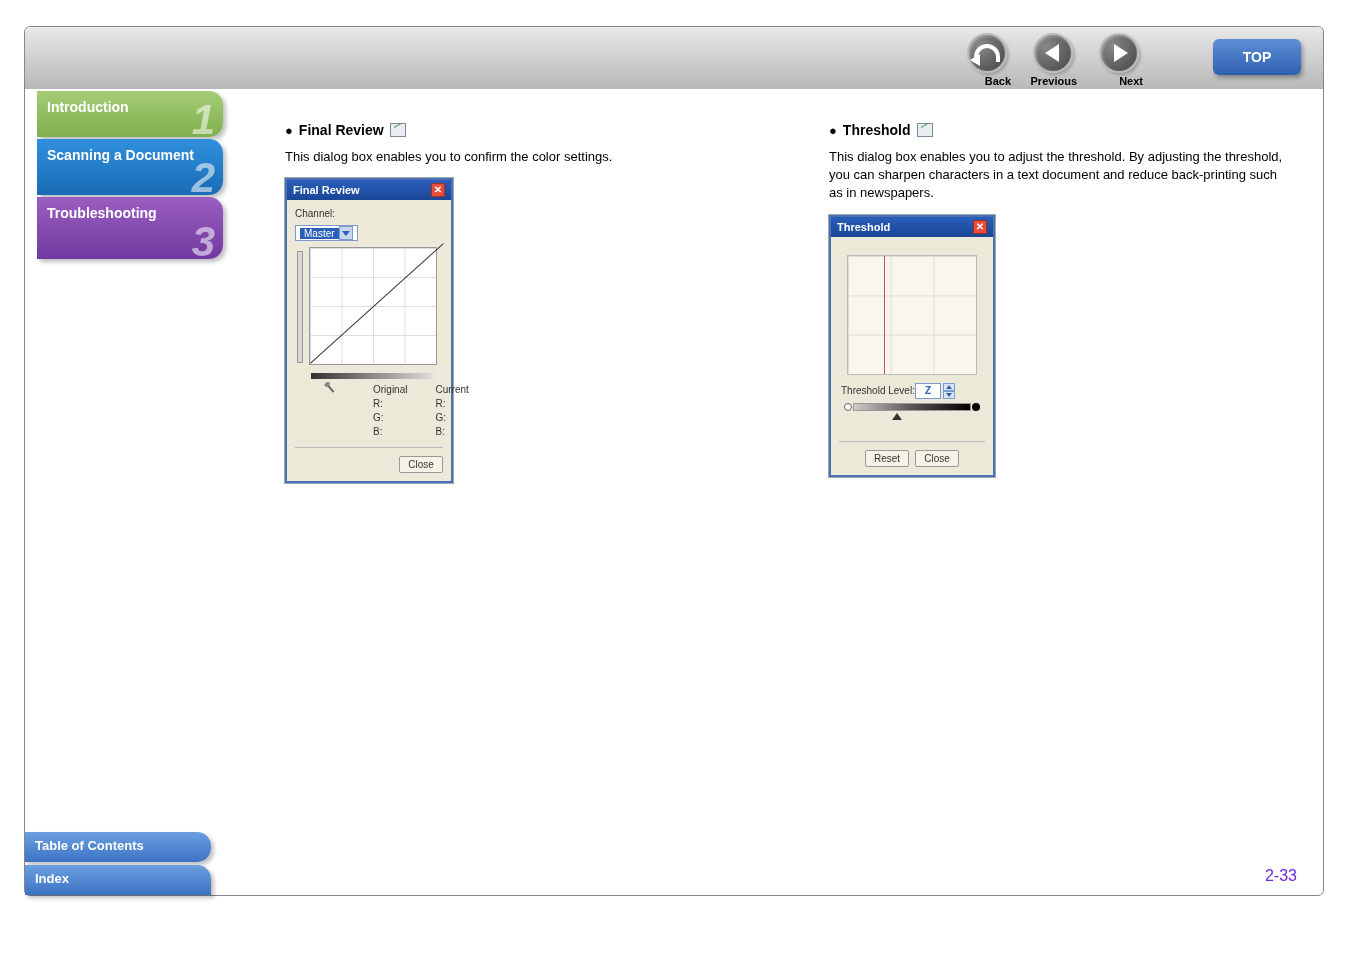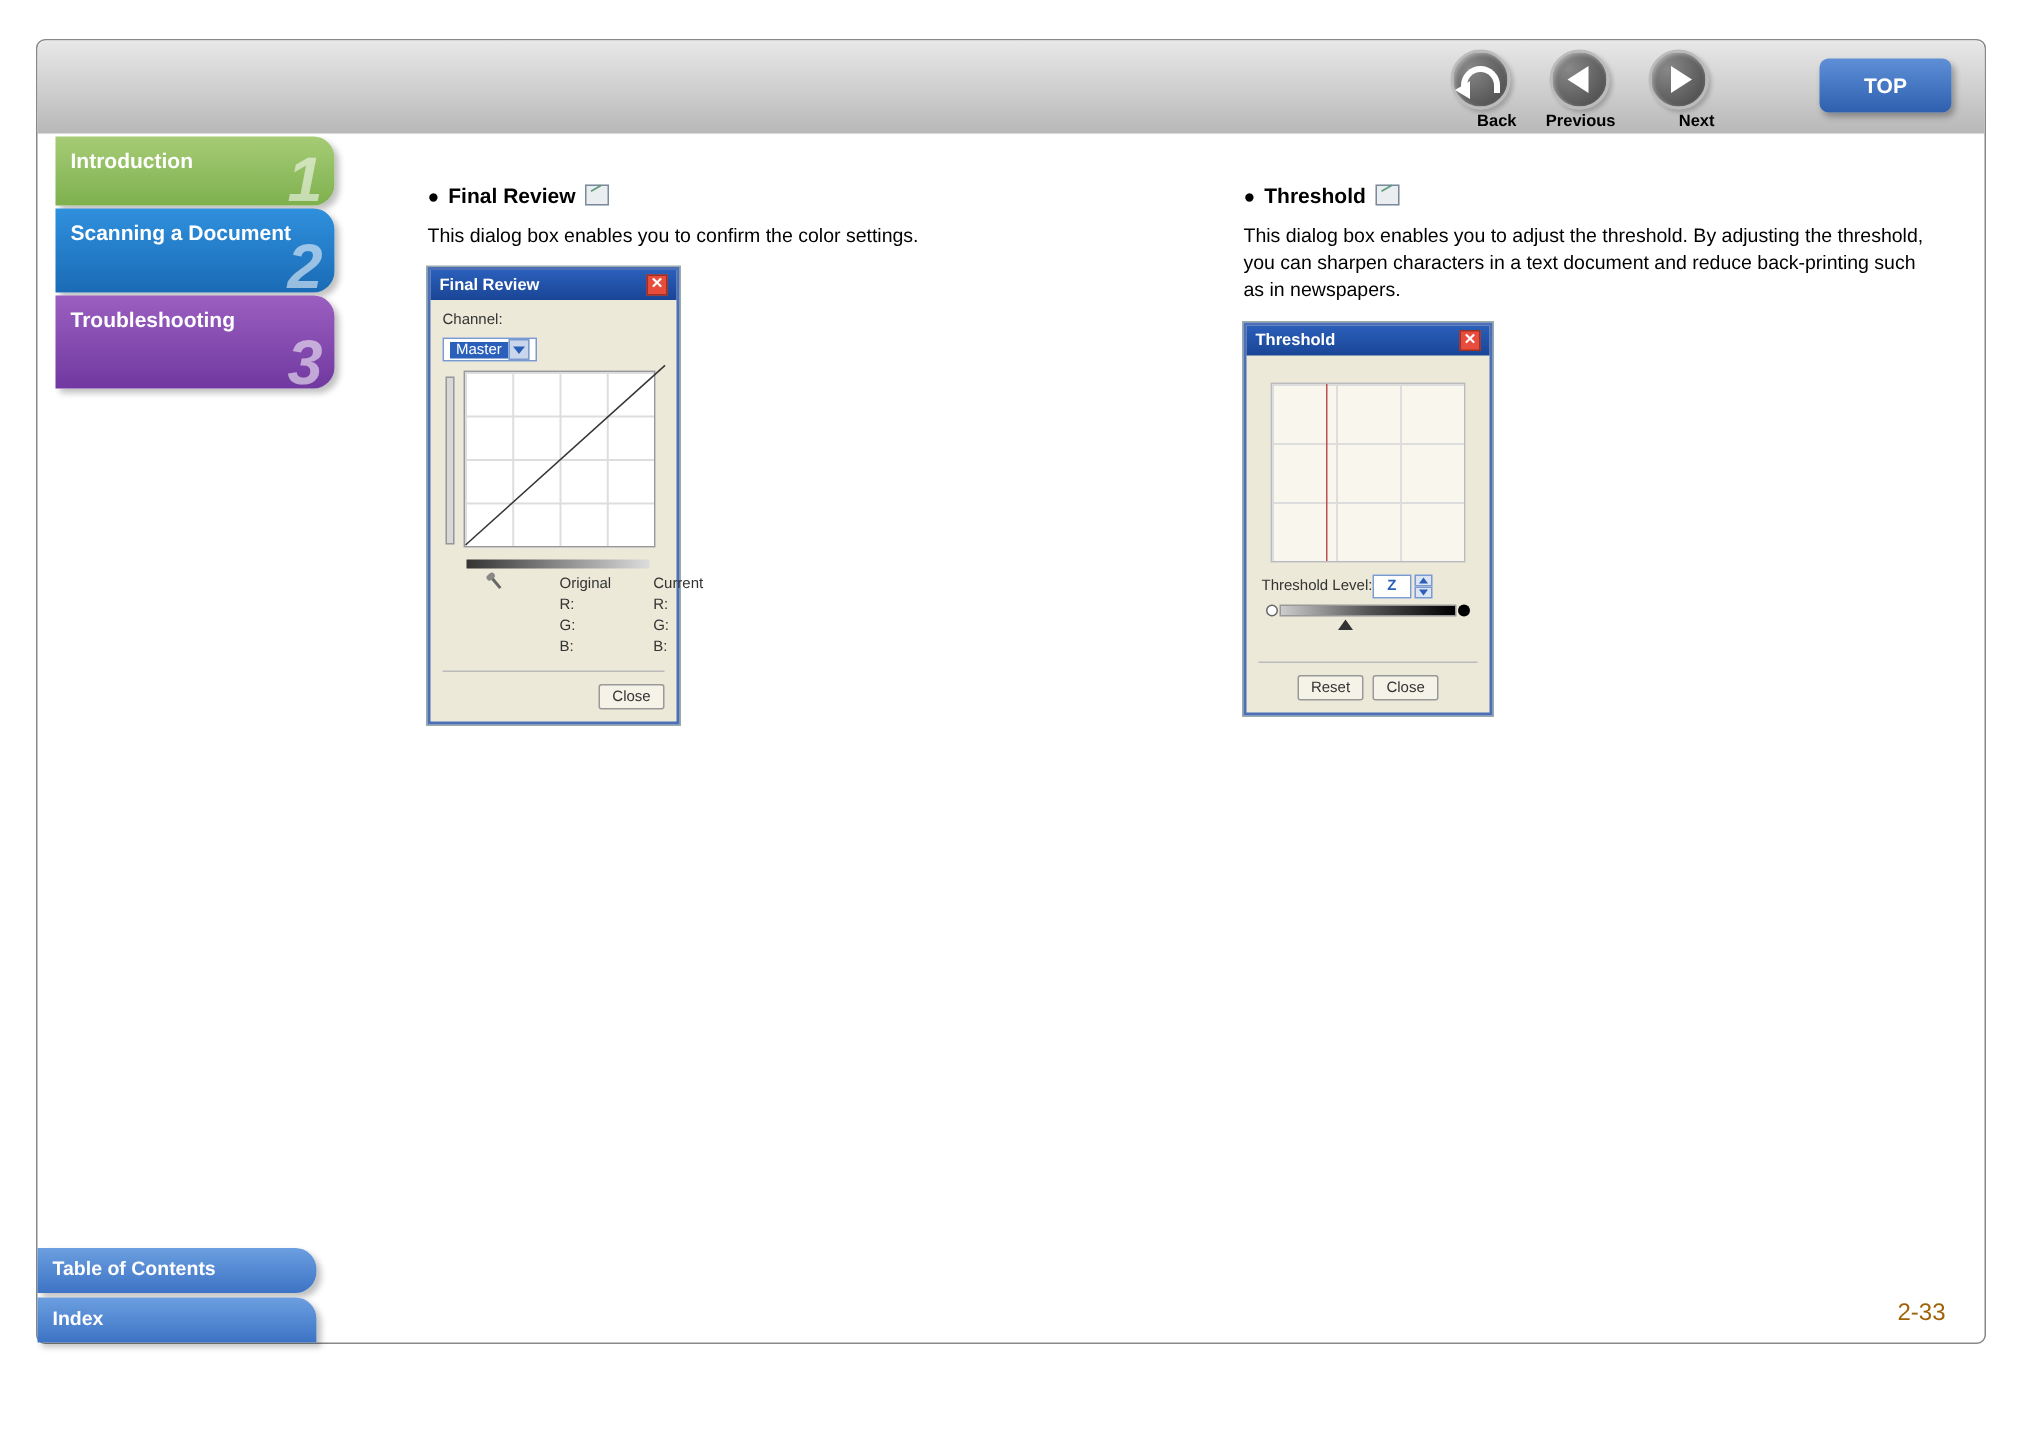--- a/index.html
+++ b/index.html
@@ -381,21 +381,21 @@
     height: 6px;
     margin: 0 10px 2px 16px;
     background: linear-gradient(90deg, #333, #ddd);
     position: relative;
   }
 
   .page-num {
     position: absolute;
     right: 26px; bottom: 10px;
     font-size: 16px;
-    color: #a16207;
+    color: #6d28d9;
   }
 </style>
 </head>
 <body>
 
 <div class="page-frame">
 
   <div class="top-bar">
     <div class="nav-buttons">
       <div class="nav-btn">

